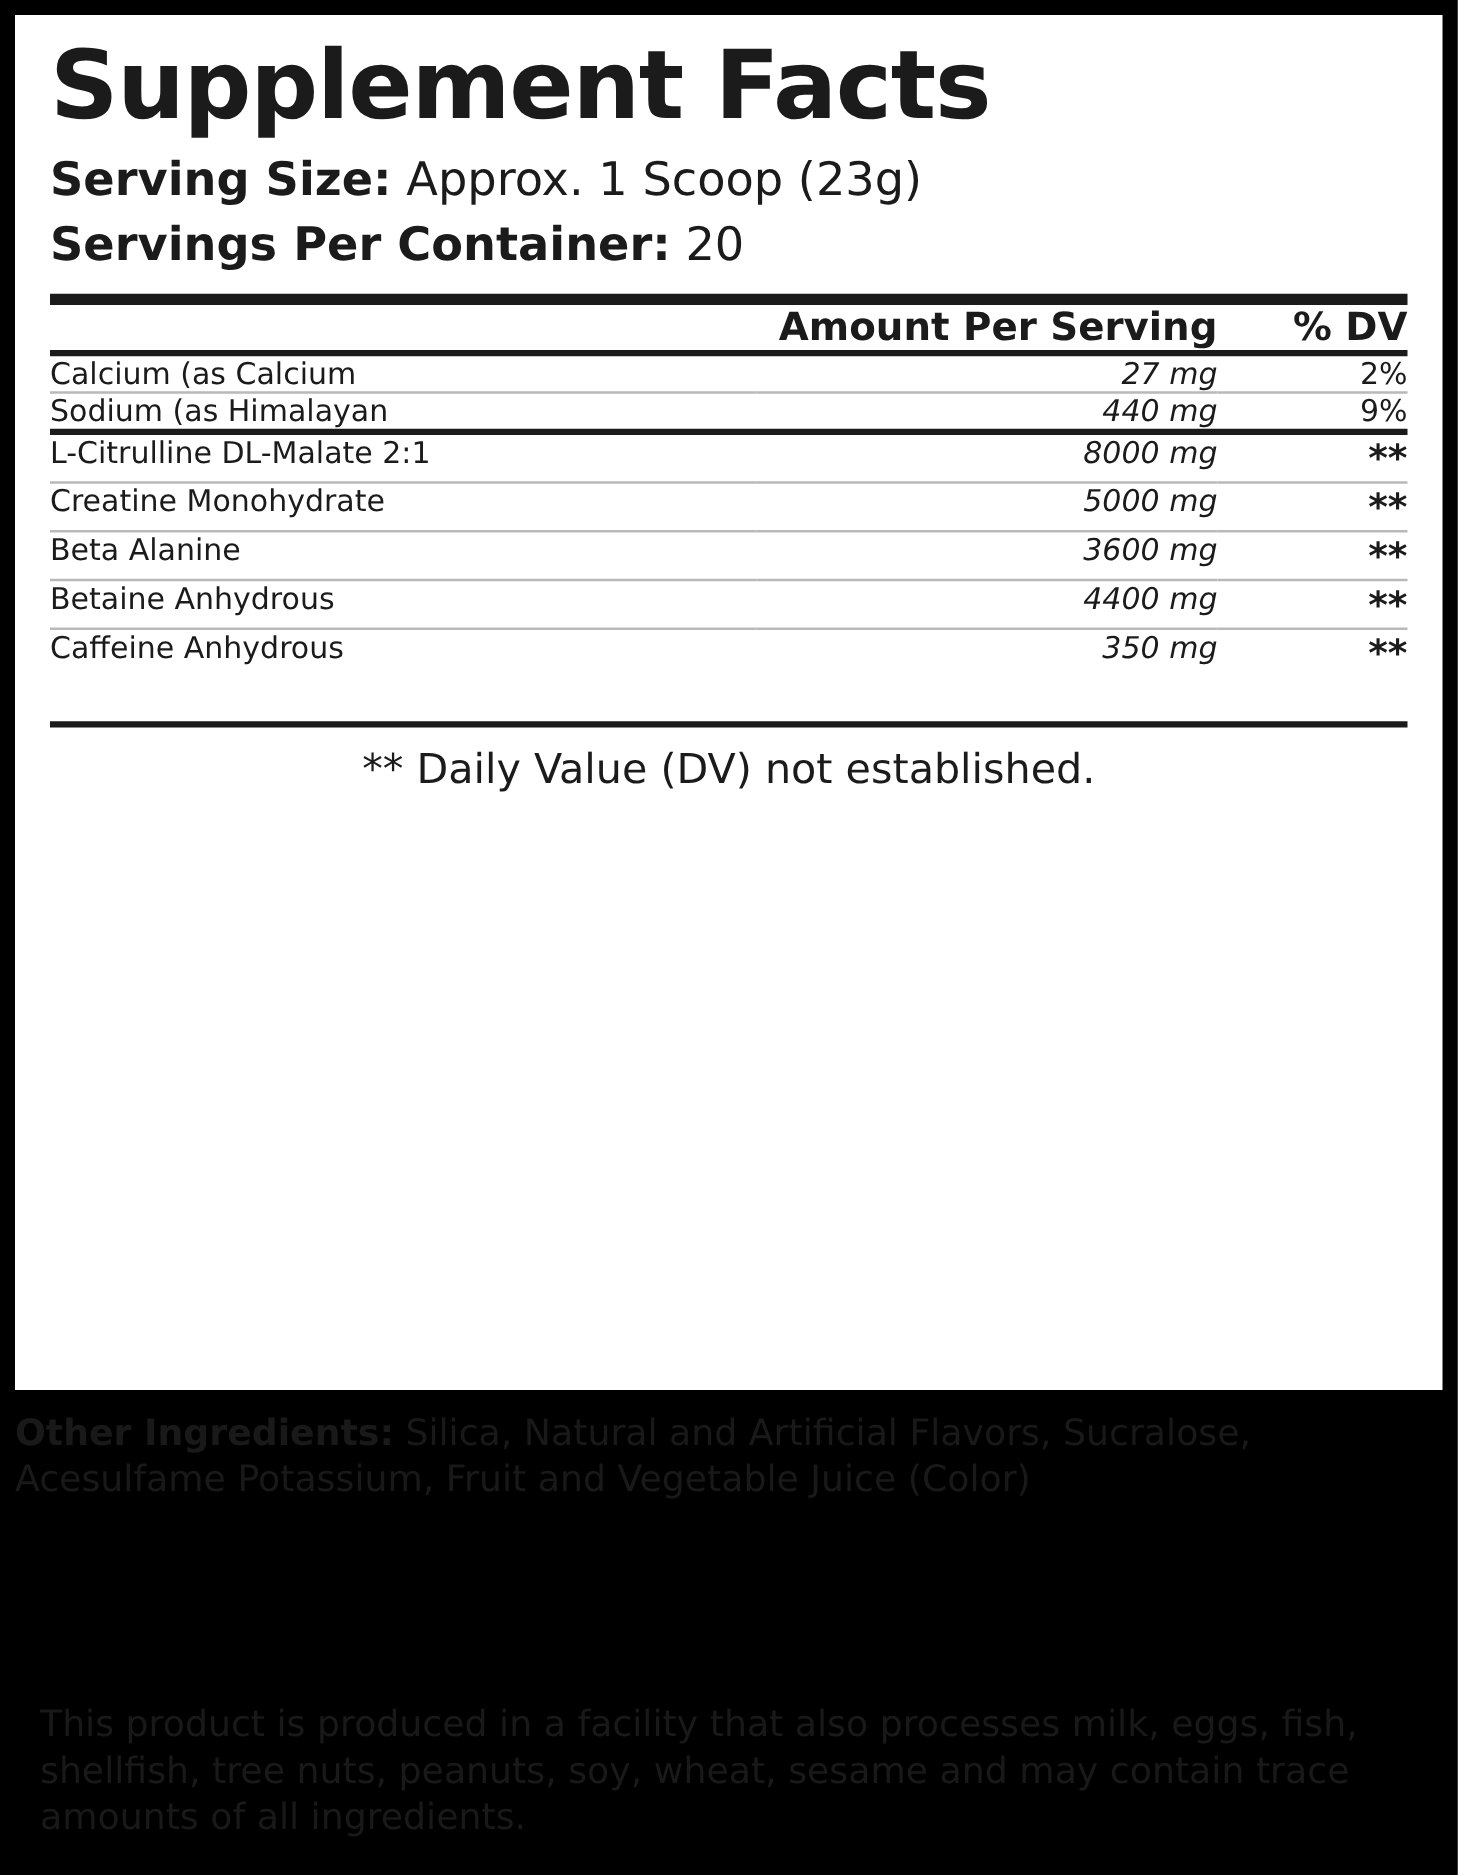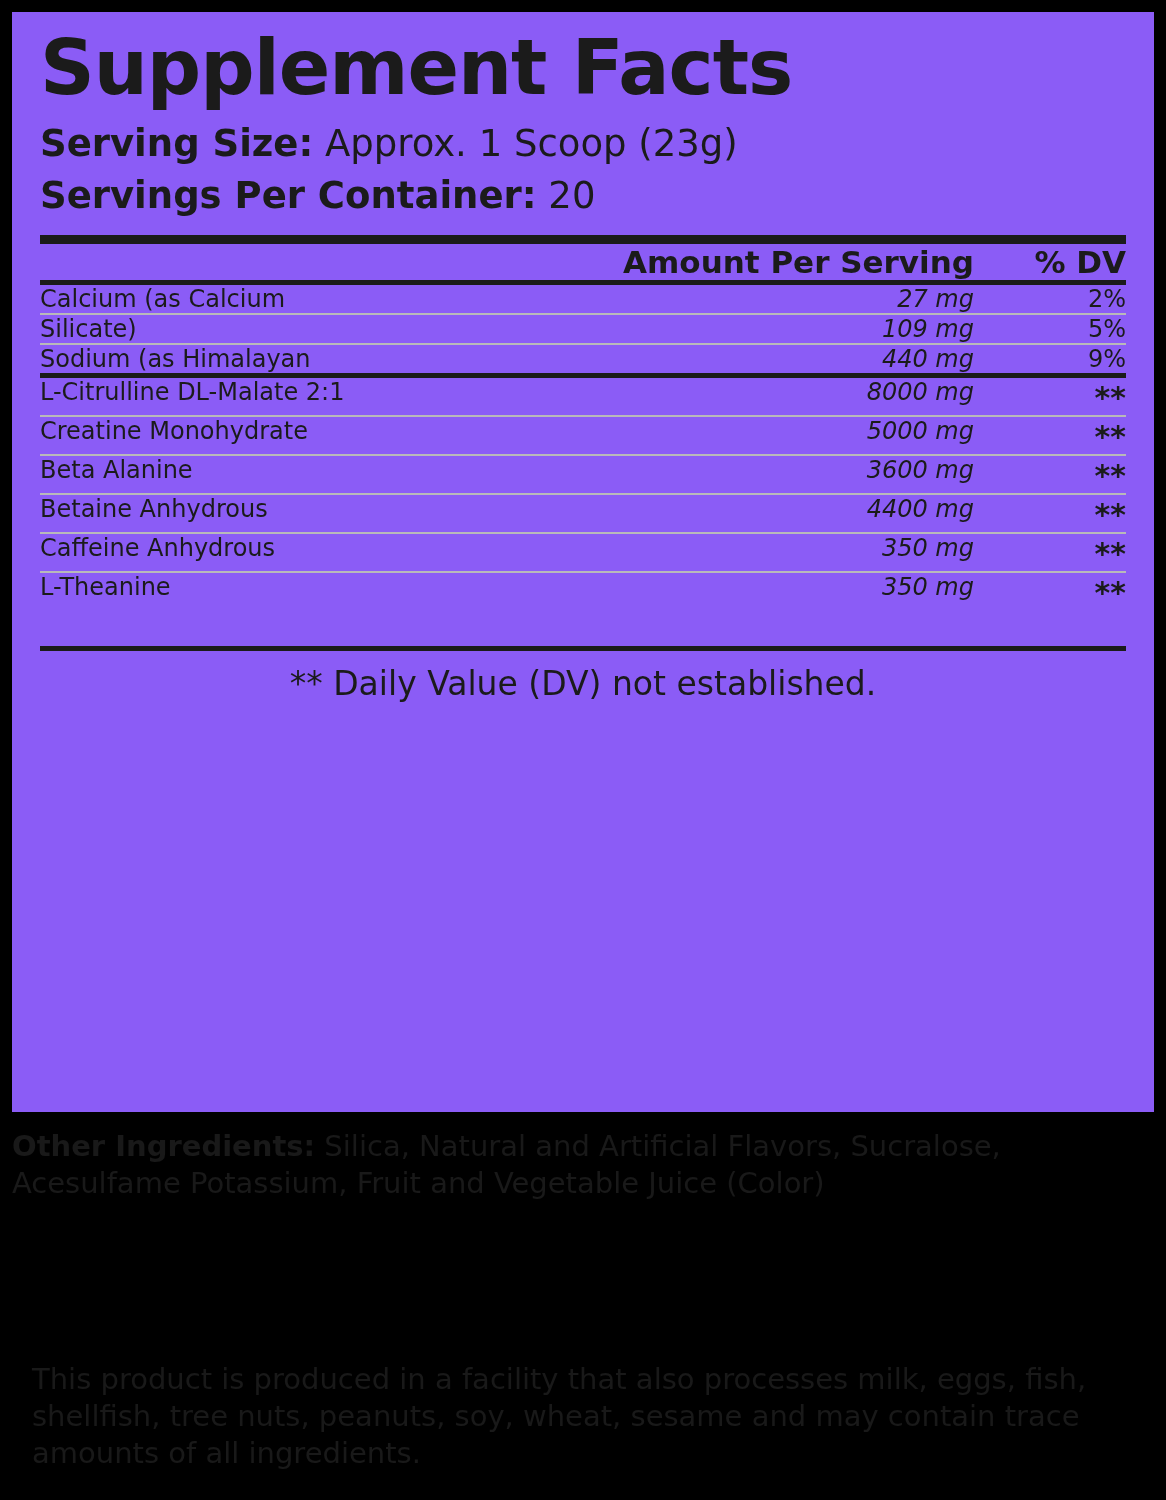--- a/index.html
+++ b/index.html
@@ -16,21 +16,21 @@
     overflow: hidden;
   }
 
   
   .panel {
     position: absolute;
     left: 12px;
     top: 12px;
     width: 1142px;
     height: 1100px;
-    background: #8b5cf6;
+    background: #ffffff;
     color: #1b1b1b;
     box-sizing: border-box;
     padding: 10px 16px 0 16px;
   }
 
   .sf-title {
     font-size: 76px;
     font-weight: 700;
     letter-spacing: -1px;
     line-height: 1.05;
@@ -163,25 +163,20 @@
         <col class="col-dv">
     </colgroup>
 
     <tbody>
         <tr class="row">
       <td>Calcium (as Calcium</td>
       <td class="amt">27 mg</td>
       <td class="dv">2%</td>
     </tr>
     <tr class="row sep">
-      <td>Silicate)</td>
-      <td class="amt">109 mg</td>
-      <td class="dv">5%</td>
-    </tr>
-    <tr class="row sep">
       <td>Sodium (as Himalayan</td>
       <td class="amt">440 mg</td>
       <td class="dv">9%</td>
     </tr>
   </tbody>
     </table>
 
   <div class="rule-medium"></div>
 
   <table class="facts">
@@ -210,25 +205,20 @@
     <tr class="row sep">
       <td>Betaine Anhydrous</td>
       <td class="amt">4400 mg</td>
       <td class="dv stars">**</td>
     </tr>
     <tr class="row sep">
       <td>Caffeine Anhydrous</td>
       <td class="amt">350 mg</td>
       <td class="dv stars">**</td>
     </tr>
-    <tr class="row sep">
-      <td>L-Theanine</td>
-      <td class="amt">350 mg</td>
-      <td class="dv stars">**</td>
-    </tr>
     <tr class="spacer-row">
       <td></td>
           <td></td>
           <td></td>
     </tr>
   </tbody>
     </table>
 
   <div class="rule-medium"></div>
 

